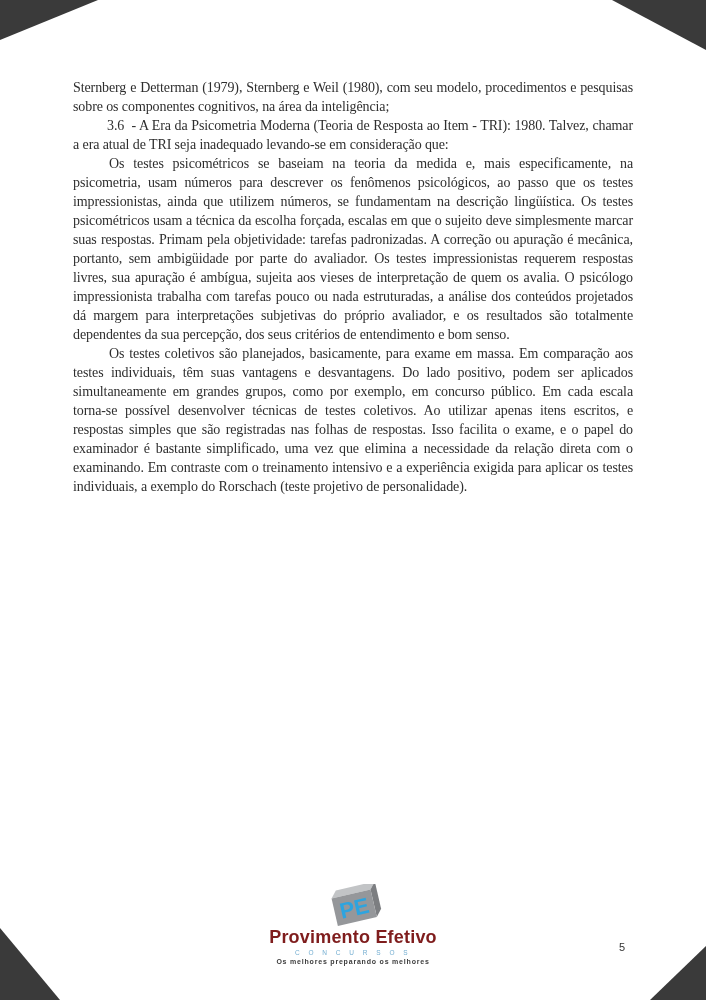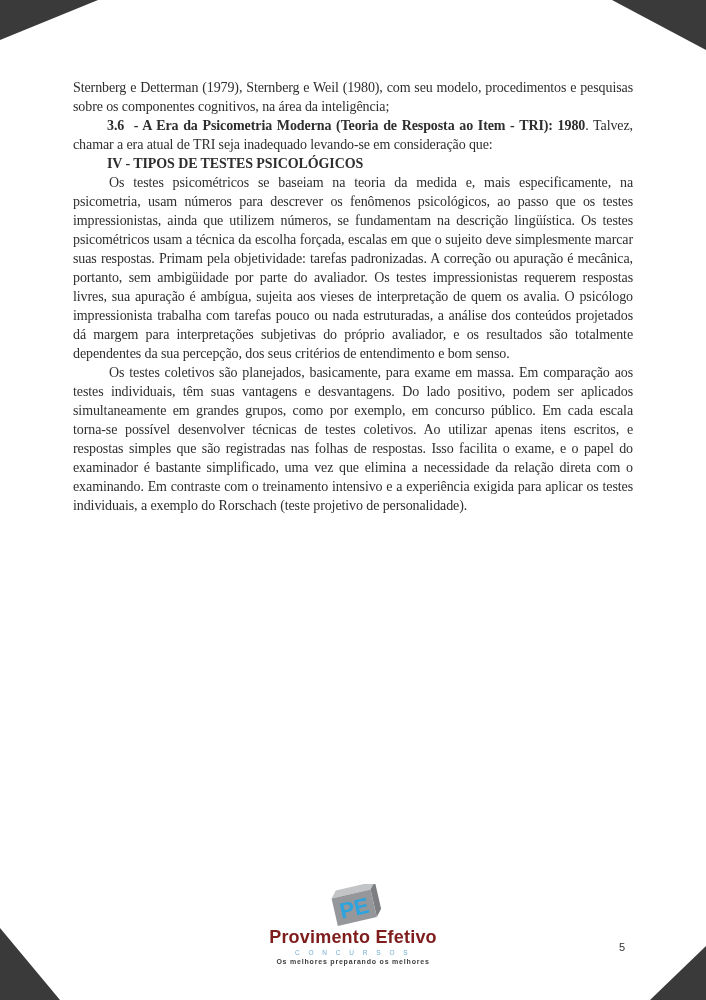--- a/index.html
+++ b/index.html
@@ -25,21 +25,21 @@
     top: 78px;
     width: 560px;
     font-size: 14px;
     line-height: 19px;
     text-align: justify;
     letter-spacing: -0.1px;
   }
   .text-block p { margin: 0; }
   .p-cont   { margin: 0; }
   .h36      { margin-top: 26px; text-indent: 34px; }
-  .h36 strong { font-weight: bold; margin-top: 30px; }
+  .h36 strong { font-weight: normal; margin-top: 30px; }
   .item-a   { margin-top: 31px; text-indent: 34px; }
   .item-b   { margin-top: 3px;  text-indent: 34px; }
   .h-iv     { margin-top: 34px; text-indent: 34px; font-weight: bold; }
   .para-iv  { margin-top: 32px; text-indent: 36px; }
   .h-41     { margin-top: 22px; text-indent: 34px; font-weight: bold; }
   .para-41  { margin-top: 31px; text-indent: 36px; }
 
   .footer-logo {
     position: absolute;
     left: 0; right: 0;
@@ -88,21 +88,20 @@
   <div class="corner br"></div>
 
   <div class="text-block">
 
     <p class="p-cont">Sternberg e Detterman (1979), Sternberg e Weil (1980), com seu modelo, procedimentos e pesquisas sobre os componentes cognitivos, na área da inteligência;</p>
 
     <p class="h36"><strong>3.6&nbsp; - A Era da Psicometria Moderna (Teoria de Resposta ao Item - TRI): 1980</strong><span>. Talvez, chamar a era atual de TRI seja inadequado levando-se em consideração que:</span></p>
 
 
 
-    <p class="h-iv">IV - TIPOS DE TESTES PSICOLÓGICOS</p>
 
     <p class="para-iv">Os testes psicométricos se baseiam na teoria da medida e, mais especificamente, na psicometria, usam números para descrever os fenômenos psicológicos, ao passo que os testes impressionistas, ainda que utilizem números, se fundamentam na descrição lingüística. Os testes psicométricos usam a técnica da escolha forçada, escalas em que o sujeito deve simplesmente marcar suas respostas. Primam pela objetividade: tarefas padronizadas. A correção ou apuração é mecânica, portanto, sem ambigüidade por parte do avaliador. Os testes impressionistas requerem respostas livres, sua apuração é ambígua, sujeita aos vieses de interpretação de quem os avalia. O psicólogo impressionista trabalha com tarefas pouco ou nada estruturadas, a análise dos conteúdos projetados dá margem para interpretações subjetivas do próprio avaliador, e os resultados são totalmente dependentes da sua percepção, dos seus critérios de entendimento e bom senso.</p>
 
 
     <p class="para-41">Os testes coletivos são planejados, basicamente, para exame em massa. Em comparação aos testes individuais, têm suas vantagens e desvantagens. Do lado positivo, podem ser aplicados simultaneamente em grandes grupos, como por exemplo, em concurso público. Em cada escala torna-se possível desenvolver técnicas de testes coletivos. Ao utilizar apenas itens escritos, e respostas simples que são registradas nas folhas de respostas. Isso facilita o exame, e o papel do examinador é bastante simplificado, uma vez que elimina a necessidade da relação direta com o examinando. Em contraste com o treinamento intensivo e a experiência exigida para aplicar os testes individuais, a exemplo do Rorschach (teste projetivo de personalidade).</p>
 
   </div>
 
   <div class="footer-logo">
     <svg class="cube" width="66" height="46" viewBox="0 0 66 46">

